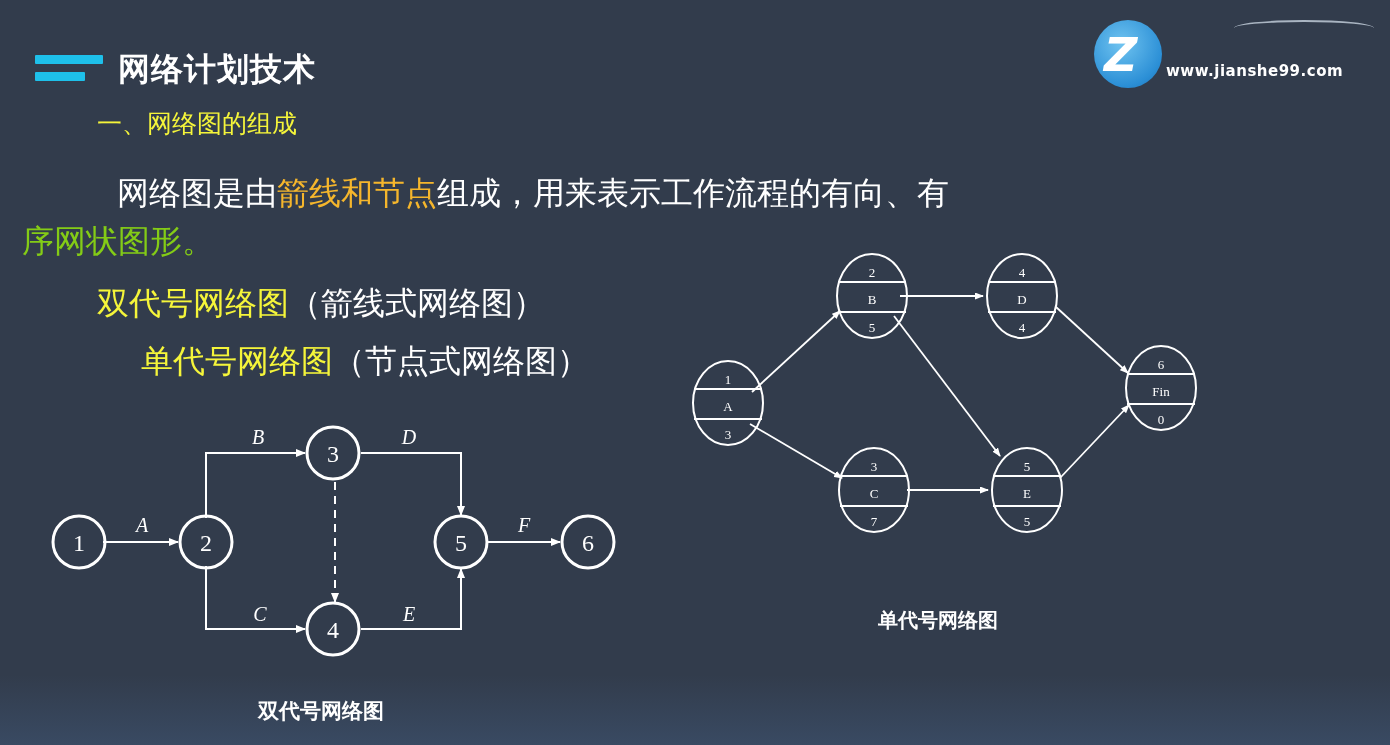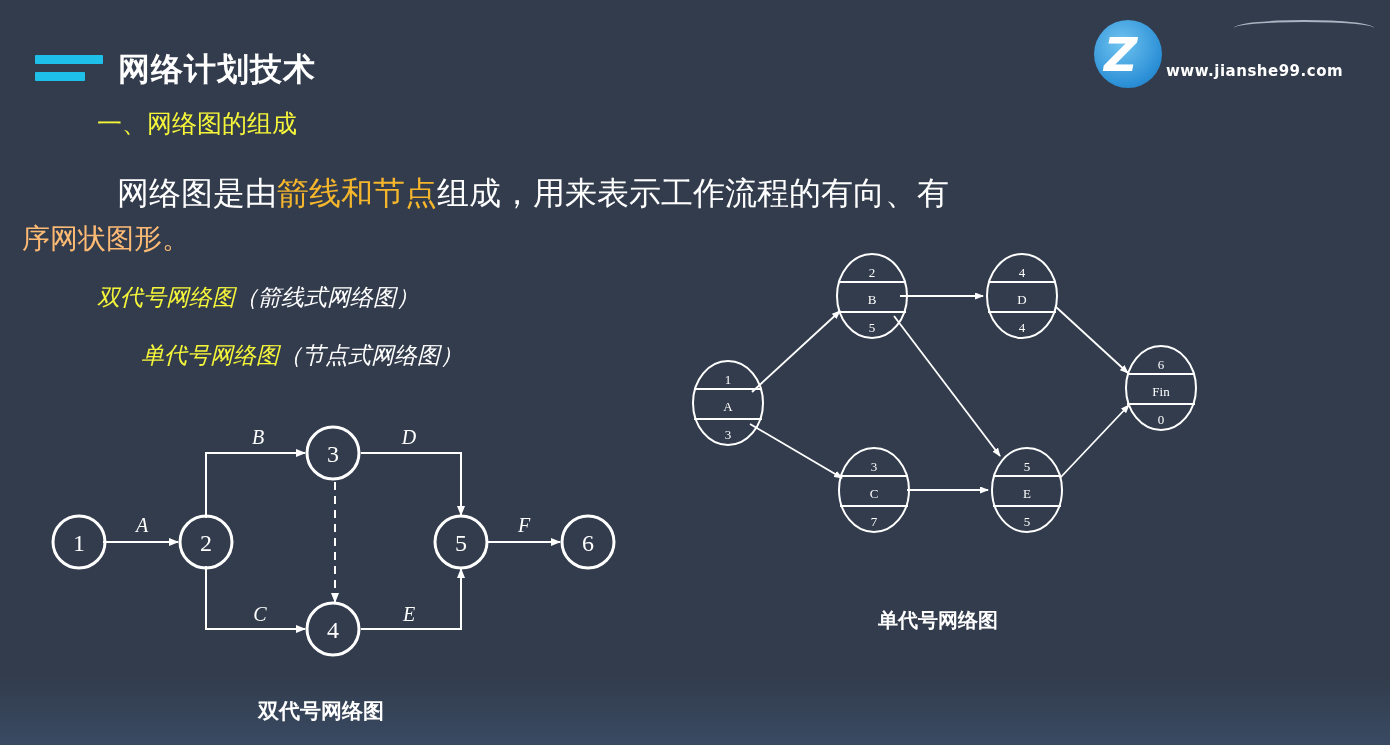--- a/index.html
+++ b/index.html
@@ -6,24 +6,24 @@
   body{width:1390px;height:745px;overflow:hidden;background:#323c4c;position:relative;
        font-family:"DejaVu Sans","Liberation Sans",sans-serif;color:#fff;}
   .bg-bars{position:absolute;left:0;right:0;bottom:0;height:70px;
      background:linear-gradient(to top, rgba(70,100,140,0.35), rgba(50,60,76,0));}
   .title-bar{position:absolute;left:35px;top:55px;}
   .title-bar .l1{position:absolute;left:0;top:0;width:68px;height:9px;background:#1ec0ea;border-radius:1px;}
   .title-bar .l2{position:absolute;left:0;top:17px;width:50px;height:9px;background:#1ec0ea;border-radius:1px;}
   .page-title{position:absolute;left:118px;top:48px;font-size:32px;font-weight:bold;color:#fff;letter-spacing:1px;}
   .section-title{position:absolute;left:97px;top:107px;font-size:25px;color:#f5f53a;}
   .para{position:absolute;left:97px;top:163px;font-size:32px;line-height:60px;color:#fff;width:960px;margin-left:20px;}
-  .para2{position:absolute;left:22px;top:220px;font-size:28px;color:#fdba74;}
+  .para2{position:absolute;left:22px;top:220px;font-size:32px;color:#84cc16;}
   .hl-orange{color:#f5b62c;}
   .yellow{color:#f5f53a;}
-  .type-line{position:absolute;left:97px;font-size:23px;color:#fff;font-style:italic;}
+  .type-line{position:absolute;left:97px;font-size:32px;color:#fff;}
   .logo{position:absolute;left:1094px;top:18px;width:290px;height:70px;}
   .logo-circle{position:absolute;left:0;top:2px;width:68px;height:68px;border-radius:50%;
      background:radial-gradient(circle at 40% 35%,#6fc3f0,#2b8fd6 70%,#1c6fb4);}
   .logo-z{position:absolute;left:10px;top:8px;font-size:46px;font-weight:bold;color:#fff;font-style:italic;font-family:"DejaVu Sans",sans-serif;}
   .logo-name{position:absolute;left:80px;top:6px;white-space:nowrap;color:#fff;}
   .logo-name .big{font-size:28px;font-weight:bold;}
   .logo-name .small{font-size:19px;font-weight:bold;}
   .logo-url{position:absolute;left:72px;top:44px;font-size:15px;font-weight:bold;color:#fff;letter-spacing:0.5px;white-space:nowrap;}
   .logo-arc{position:absolute;left:140px;top:2px;width:140px;height:14px;border-top:2px solid #c8d4e0;border-radius:50% 50% 0 0;opacity:.8;}
   svg text{font-family:"Liberation Serif","DejaVu Serif",serif;fill:#fff;}

